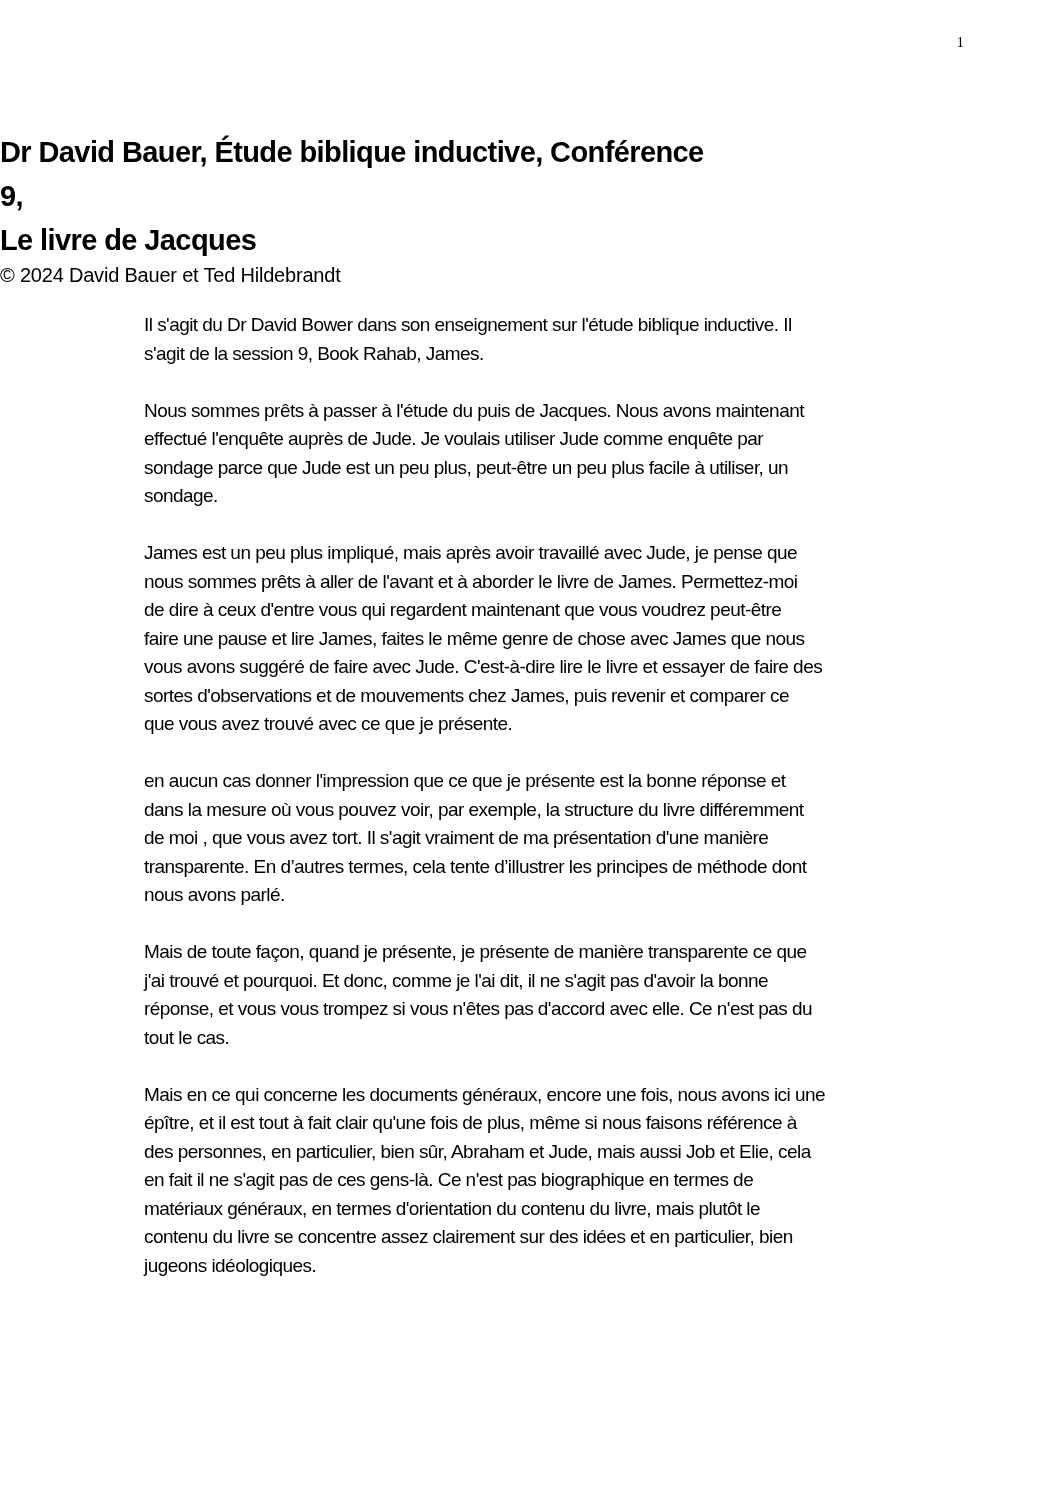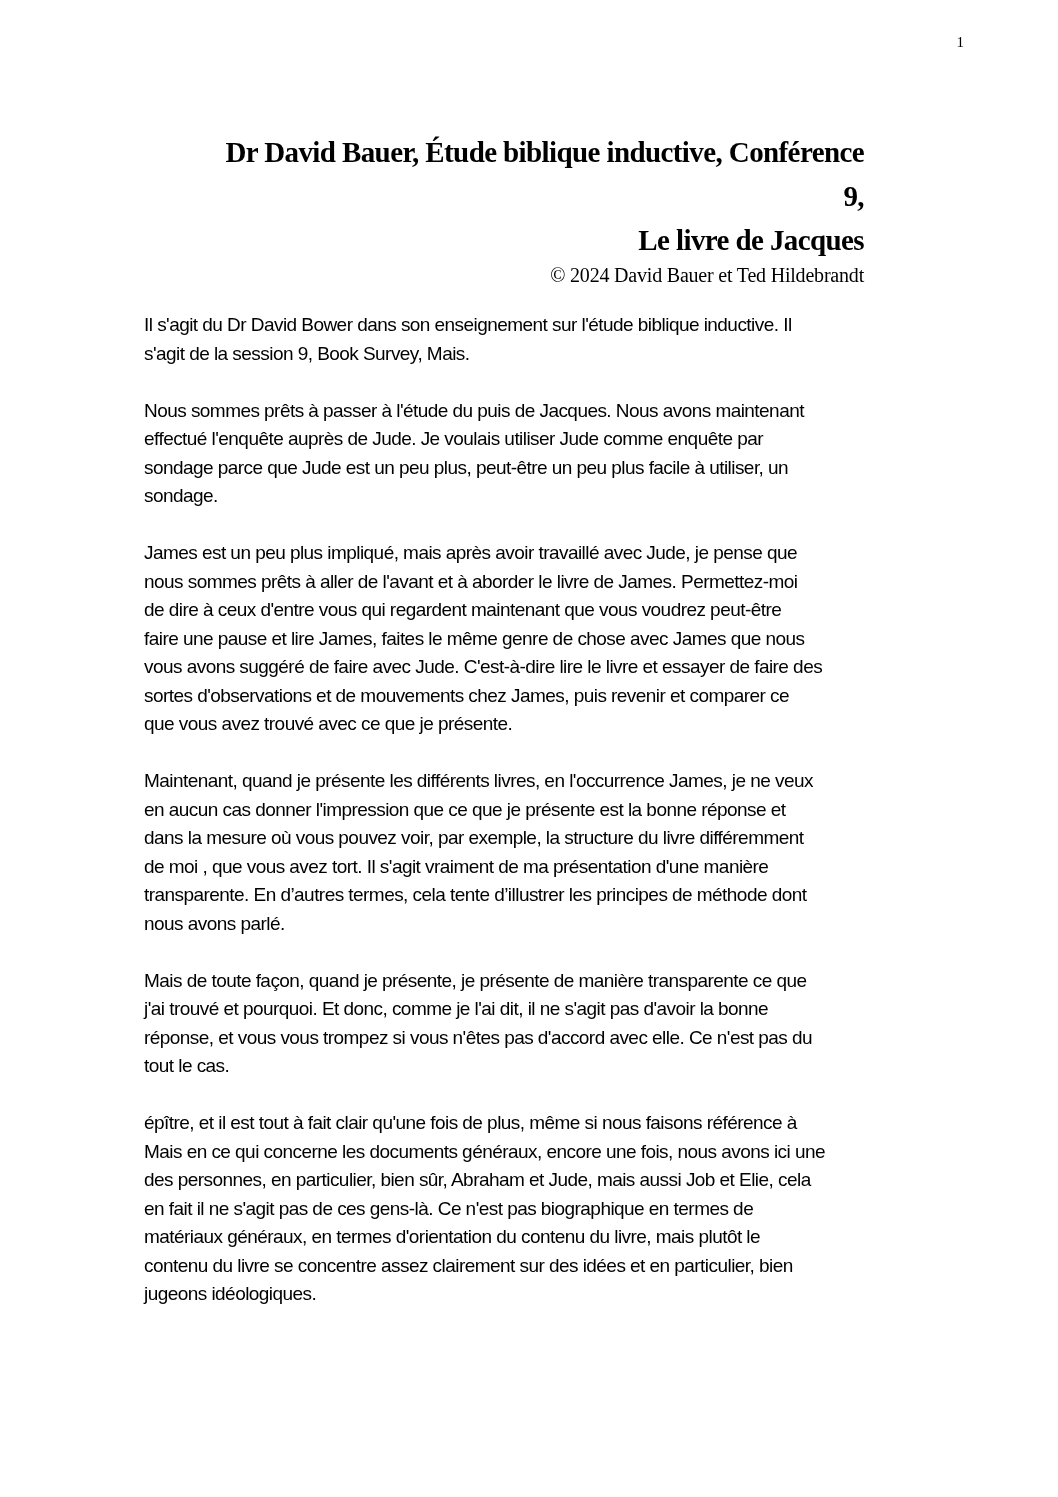--- a/index.html
+++ b/index.html
@@ -2,22 +2,22 @@
 <html><head>
   <meta charset="utf-8">
   <style>
     html, body { margin: 0; padding: 0; background: #ffffff; }
     body { width: 1058px; height: 1497px; position: relative; overflow: hidden; color: #000; }
     .page-number {
       position: absolute; top: 34px; right: 94px;
       font-family: "Liberation Serif", serif; font-size: 15px;
     }
     .title-block {
-      position: absolute; top: 130px; left: 0; width: 864px; text-align: right;
-      font-family: Liberation Serif, serif;
+      position: absolute; top: 130px; left: 0; width: 864px; text-align: left;
+      font-family: Liberation Sans, sans-serif;
     }
     .title-line {
       font-size: 29px; font-weight: bold; line-height: 44px; letter-spacing: -0.6px;
     }
     .copyright {
       font-size: 20px; line-height: 26px; letter-spacing: -0.2px;
     }
     .body-text {
       position: absolute; top: 311px; left: 128px; width: 820px;
       font-family: "Liberation Sans", sans-serif; font-size: 19px; line-height: 28.5px;
@@ -35,53 +35,52 @@
 <div class="title-block">
   <div class="title-line">Dr David Bauer, Étude biblique inductive, Conférence</div>
   <div class="title-line">9,</div>
   <div class="title-line">Le livre de Jacques</div>
   <div class="copyright">© 2024 David Bauer et Ted Hildebrandt</div>
 </div>
 
 <div class="body-text" id="body-text">
     <p class="para">
       <span class="line">Il s'agit du Dr David Bower dans son enseignement sur l'étude biblique inductive. Il</span>
-      <span class="line">s'agit de la session 9, Book Survey, Mais.</span>
+      <span class="line">s'agit de la session 9, Book Rahab, James.</span>
     </p>
     <p class="para">
       <span class="line">Nous sommes prêts à passer à l'étude du puis de Jacques. Nous avons maintenant</span>
       <span class="line">effectué l'enquête auprès de Jude. Je voulais utiliser Jude comme enquête par</span>
       <span class="line">sondage parce que Jude est un peu plus, peut-être un peu plus facile à utiliser, un</span>
       <span class="line">sondage.</span>
     </p>
     <p class="para">
       <span class="line">James est un peu plus impliqué, mais après avoir travaillé avec Jude, je pense que</span>
       <span class="line">nous sommes prêts à aller de l'avant et à aborder le livre de James. Permettez-moi</span>
       <span class="line">de dire à ceux d'entre vous qui regardent maintenant que vous voudrez peut-être</span>
       <span class="line">faire une pause et lire James, faites le même genre de chose avec James que nous</span>
       <span class="line">vous avons suggéré de faire avec Jude. C'est-à-dire lire le livre et essayer de faire des</span>
       <span class="line">sortes d'observations et de mouvements chez James, puis revenir et comparer ce</span>
       <span class="line">que vous avez trouvé avec ce que je présente.</span>
     </p>
     <p class="para">
-      <span class="line">Maintenant, quand je présente les différents livres, en l'occurrence James, je ne veux</span>
       <span class="line">en aucun cas donner l'impression que ce que je présente est la bonne réponse et</span>
       <span class="line">dans la mesure où vous pouvez voir, par exemple, la structure du livre différemment</span>
       <span class="line">de moi , que vous avez tort. Il s'agit vraiment de ma présentation d'une manière</span>
       <span class="line">transparente. En d’autres termes, cela tente d’illustrer les principes de méthode dont</span>
       <span class="line">nous avons parlé.</span>
     </p>
     <p class="para">
       <span class="line">Mais de toute façon, quand je présente, je présente de manière transparente ce que</span>
       <span class="line">j'ai trouvé et pourquoi. Et donc, comme je l'ai dit, il ne s'agit pas d'avoir la bonne</span>
       <span class="line">réponse, et vous vous trompez si vous n'êtes pas d'accord avec elle. Ce n'est pas du</span>
       <span class="line">tout le cas.</span>
     </p>
     <p class="para">
+      <span class="line">Mais en ce qui concerne les documents généraux, encore une fois, nous avons ici une</span>
       <span class="line">épître, et il est tout à fait clair qu'une fois de plus, même si nous faisons référence à</span>
-      <span class="line">Mais en ce qui concerne les documents généraux, encore une fois, nous avons ici une</span>
       <span class="line">des personnes, en particulier, bien sûr, Abraham et Jude, mais aussi Job et Elie, cela</span>
       <span class="line">en fait il ne s'agit pas de ces gens-là. Ce n'est pas biographique en termes de</span>
       <span class="line">matériaux généraux, en termes d'orientation du contenu du livre, mais plutôt le</span>
       <span class="line">contenu du livre se concentre assez clairement sur des idées et en particulier, bien</span>
       <span class="line">jugeons idéologiques.</span>
     </p>
   </div>
 
 </body></html>

